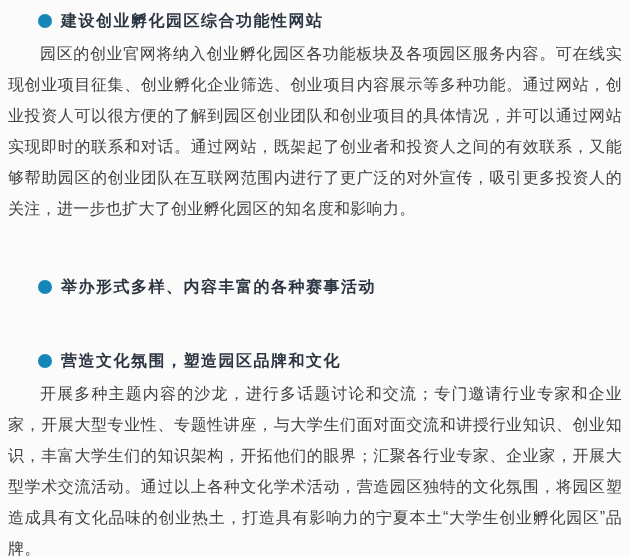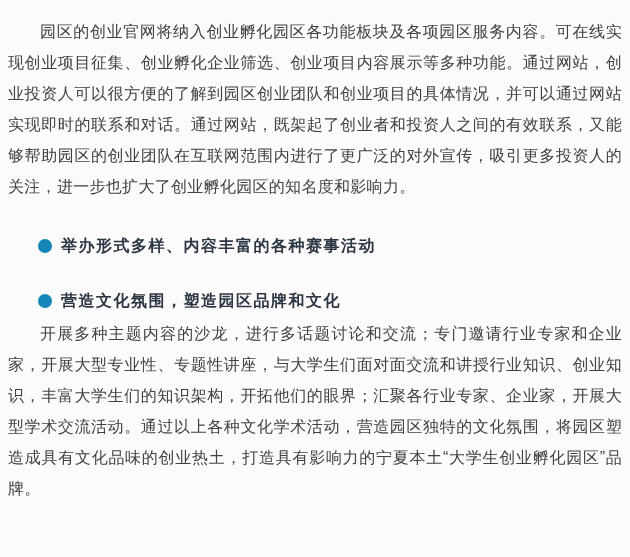--- a/index.html
+++ b/index.html
@@ -9,21 +9,21 @@
     background: #fcfbfb;
     font-family: "Liberation Sans", "DejaVu Sans", sans-serif;
     overflow: hidden;
   }
   .page {
     width: 630px;
     height: 557px;
     padding-top: 10px;
   }
   .section { margin-top: 0; }
-  .section + .section { margin-top: 33px; }
+  .section + .section { margin-top: 52px; }
   .heading-row {
     display: flex;
     align-items: center;
     padding-left: 38px;
     height: 22px;
   }
   .bullet {
     width: 14px;
     height: 14px;
     border-radius: 50%;
@@ -48,20 +48,24 @@
     text-indent: 2em;
     letter-spacing: 0.3px;
   }
 </style>
 </head>
 <body>
 
 <div class="page">
 
   <div class="section">
+    <div class="heading-row">
+      <span class="bullet"></span>
+      <h2 class="heading">建设创业孵化园区综合功能性网站</h2>
+    </div>
     <p class="body-text">园区的创业官网将纳入创业孵化园区各功能板块及各项园区服务内容。可在线实现创业项目征集、创业孵化企业筛选、创业项目内容展示等多种功能。通过网站，创业投资人可以很方便的了解到园区创业团队和创业项目的具体情况，并可以通过网站实现即时的联系和对话。通过网站，既架起了创业者和投资人之间的有效联系，又能够帮助园区的创业团队在互联网范围内进行了更广泛的对外宣传，吸引更多投资人的关注，进一步也扩大了创业孵化园区的知名度和影响力。</p>
   </div>
 
   <div class="section">
     <div class="heading-row">
       <span class="bullet"></span>
       <h2 class="heading">举办形式多样、内容丰富的各种赛事活动</h2>
     </div>
   </div>
 

